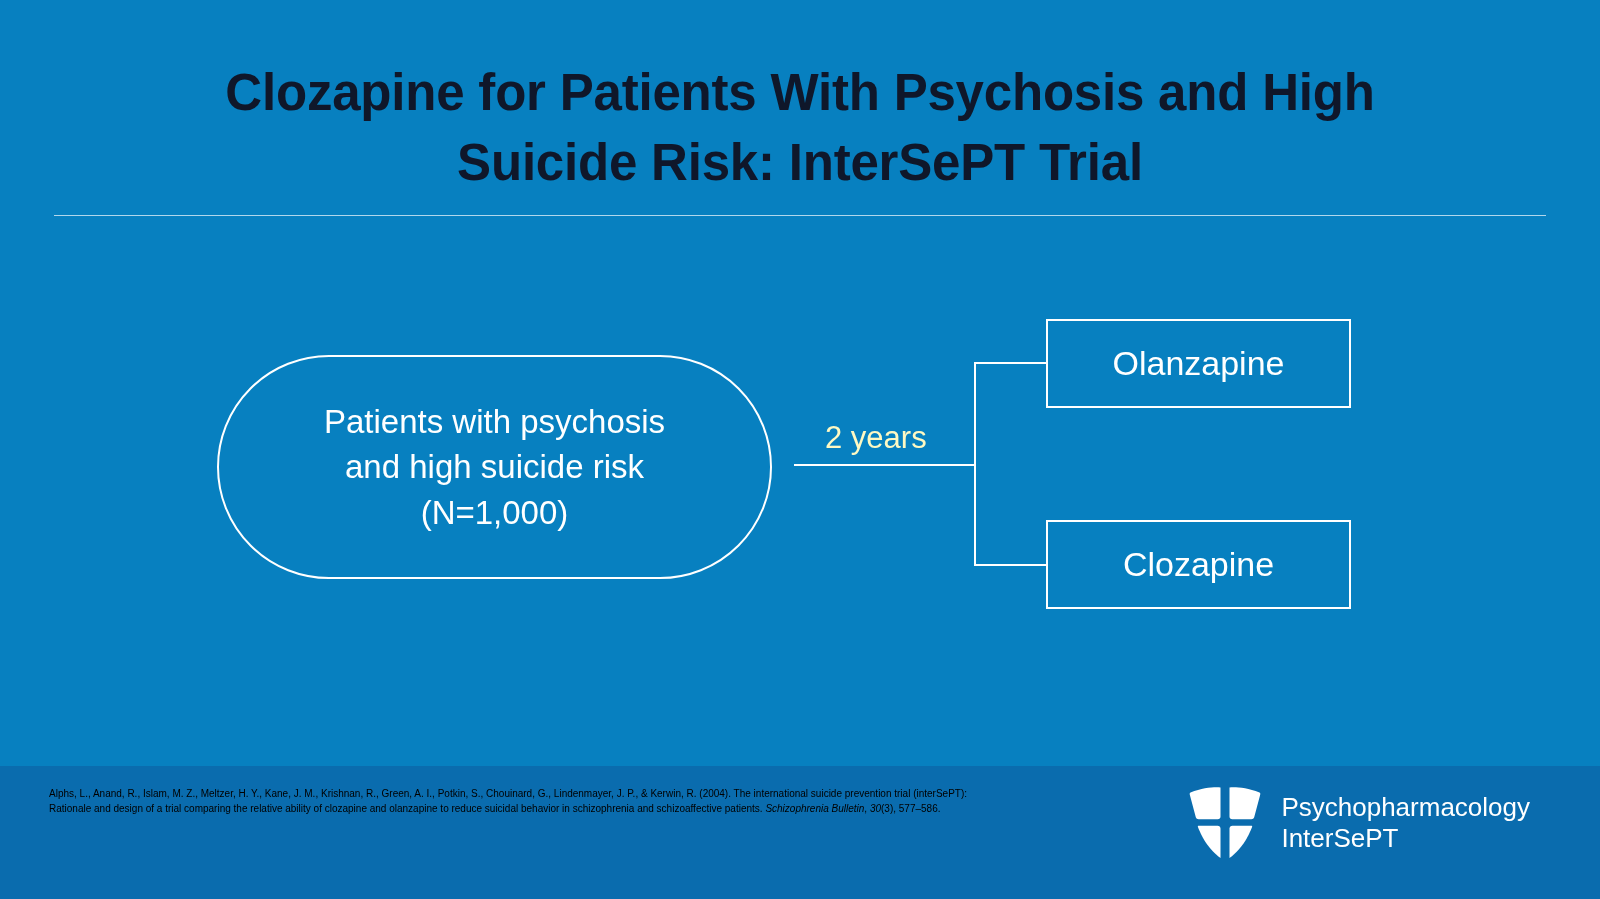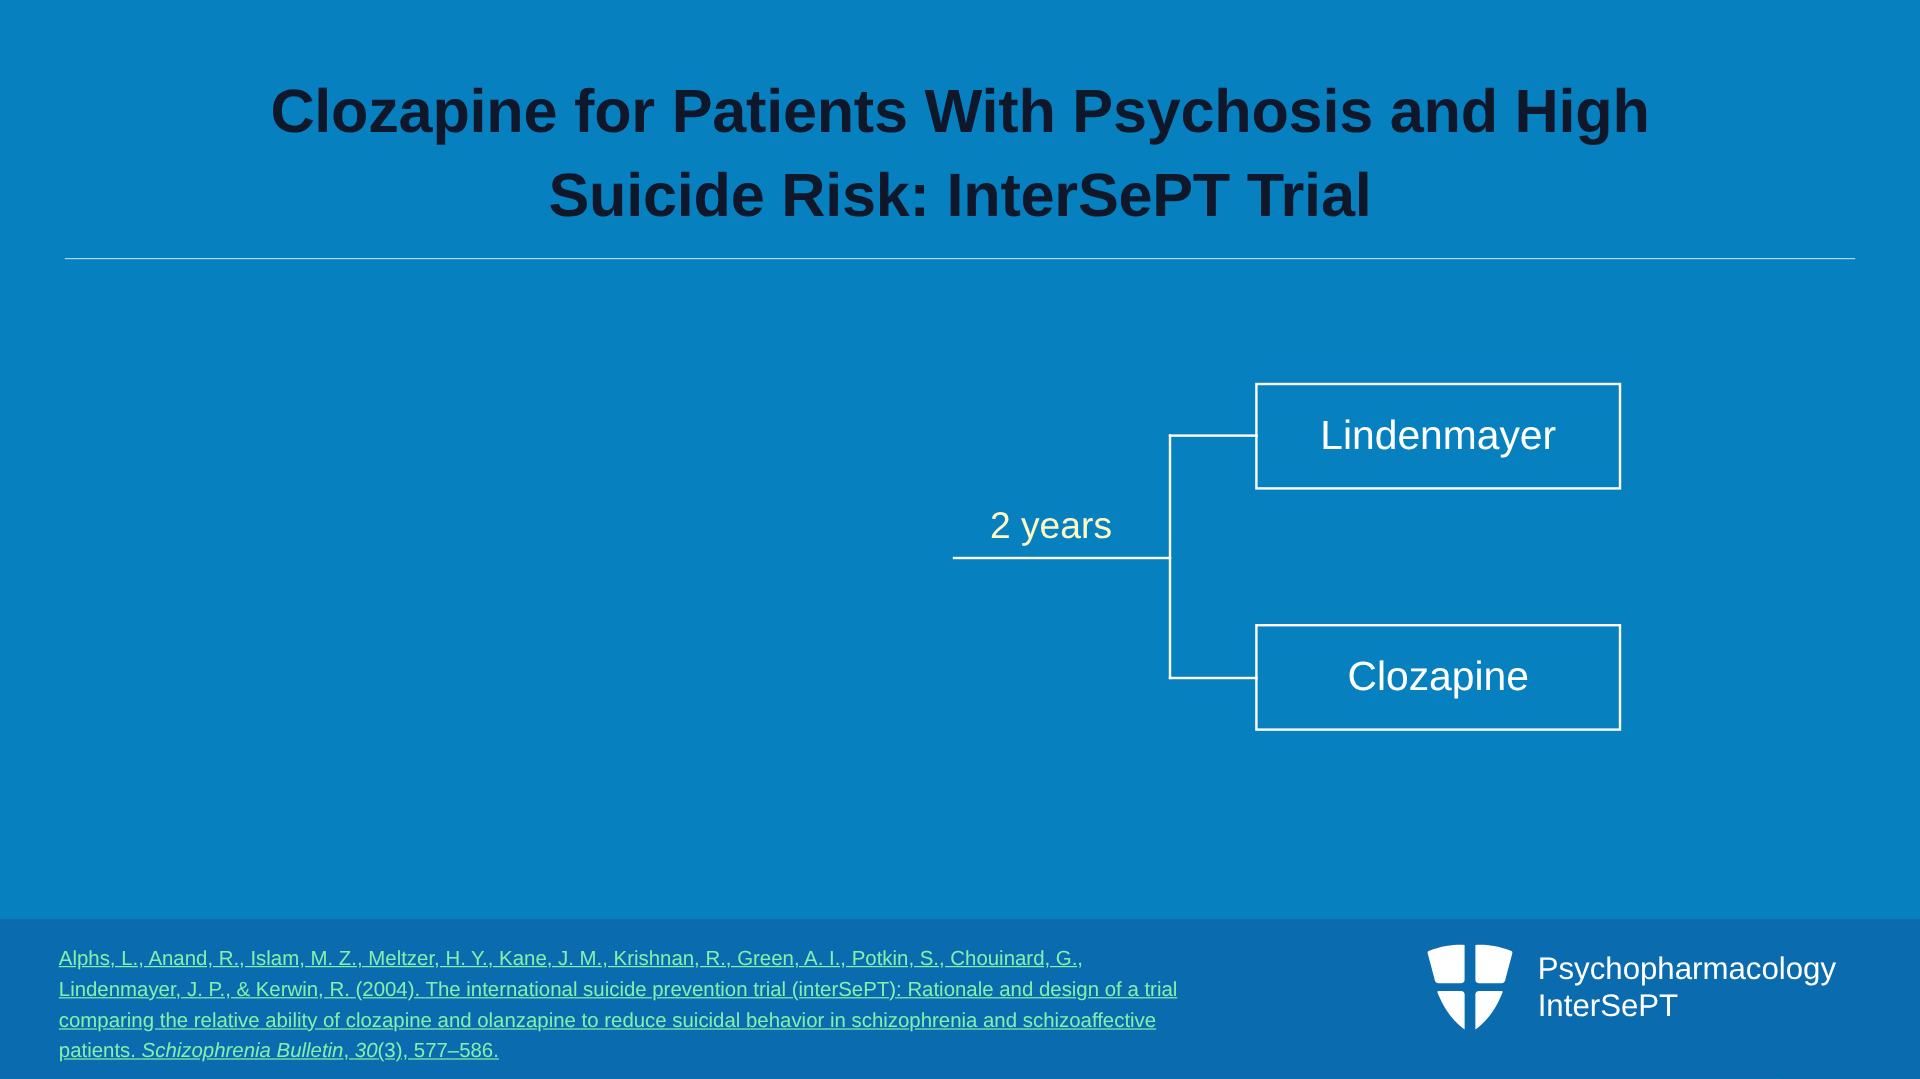--- a/index.html
+++ b/index.html
@@ -153,25 +153,24 @@
     width: 1600px;
     height: 133px;
     background: #0a6cae;
   }
 
   #citation {
     position: absolute;
     left: 49px;
     top: 20px;
     width: 960px;
-    color: #86efac;
-    font-size: 17px;
+    color: #000000;
+    font-size: 10px;
     line-height: 1.52;
     font-family: "Liberation Sans", sans-serif;
-    text-decoration: underline;
   }
 
   #citation .journal,
   #citation .volume { font-style: italic; }
 
   #brand {
     position: absolute;
     right: 70px;
     top: 14px;
     height: 86px;
@@ -199,30 +198,37 @@
 
 <div id="slide">
 
   <div id="title-block">
     <h1 id="slide-title">Clozapine for Patients With Psychosis and High Suicide Risk: InterSePT Trial</h1>
   </div>
   <div id="title-divider"></div>
 
   <div id="diagram">
 
+    <div id="population-node">
+      <div id="population-label">
+        <div>Patients with psychosis</div>
+        <div>and high suicide risk</div>
+        <div>(N=1,000)</div>
+      </div>
+    </div>
 
     <div class="conn" id="conn-stem"></div>
     <div class="conn" id="conn-trunk"></div>
     <div class="conn" id="conn-branch-top"></div>
     <div class="conn" id="conn-branch-bottom"></div>
 
     <div id="duration-label">2 years</div>
 
     <div class="arm-box" id="arm-box-0">
-      <span class="arm-label">Lindenmayer</span>
+      <span class="arm-label">Olanzapine</span>
     </div>
 
     <div class="arm-box" id="arm-box-1">
       <span class="arm-label">Clozapine</span>
     </div>
 
   </div>
 
   <div id="footer">
 

